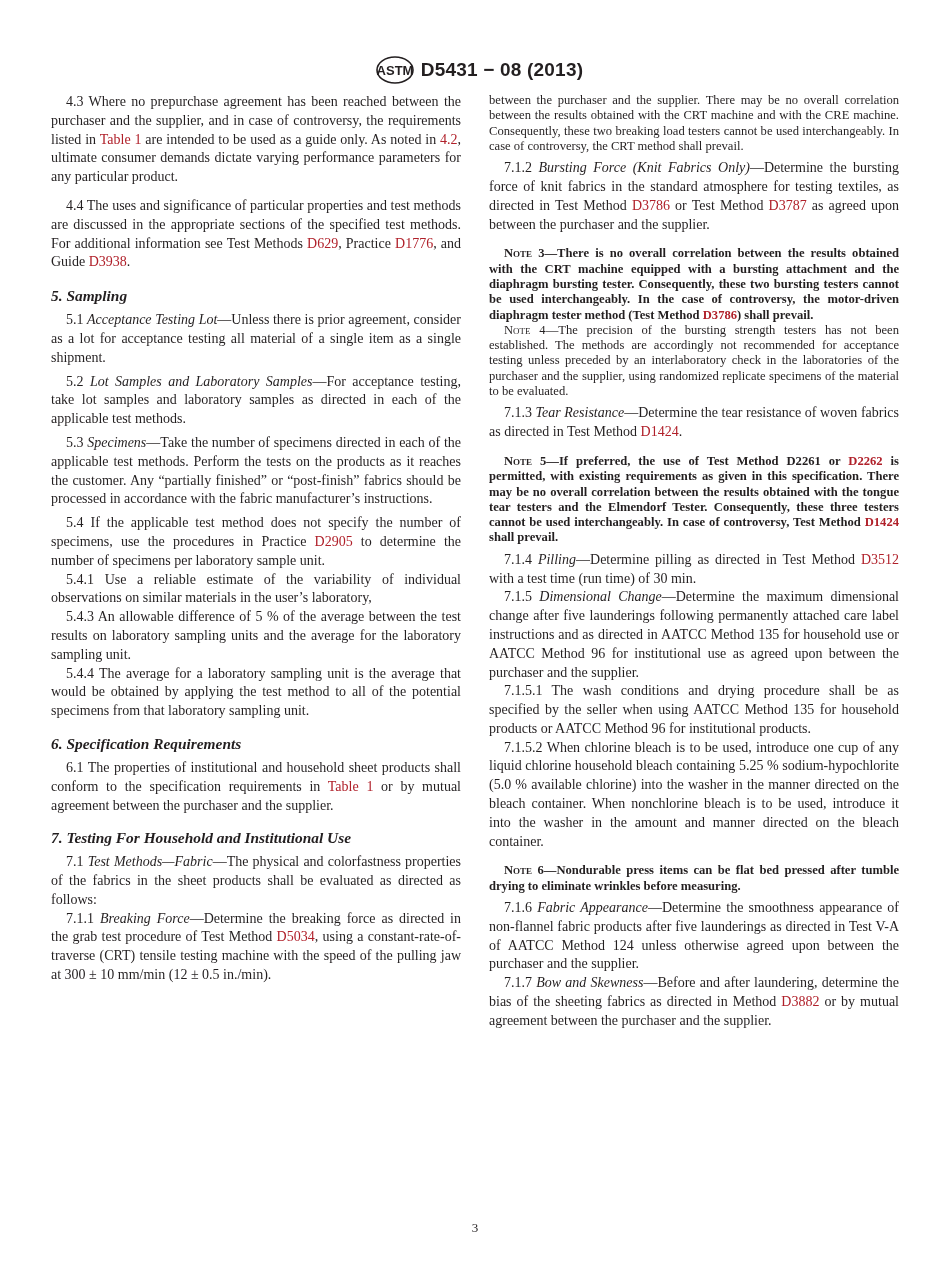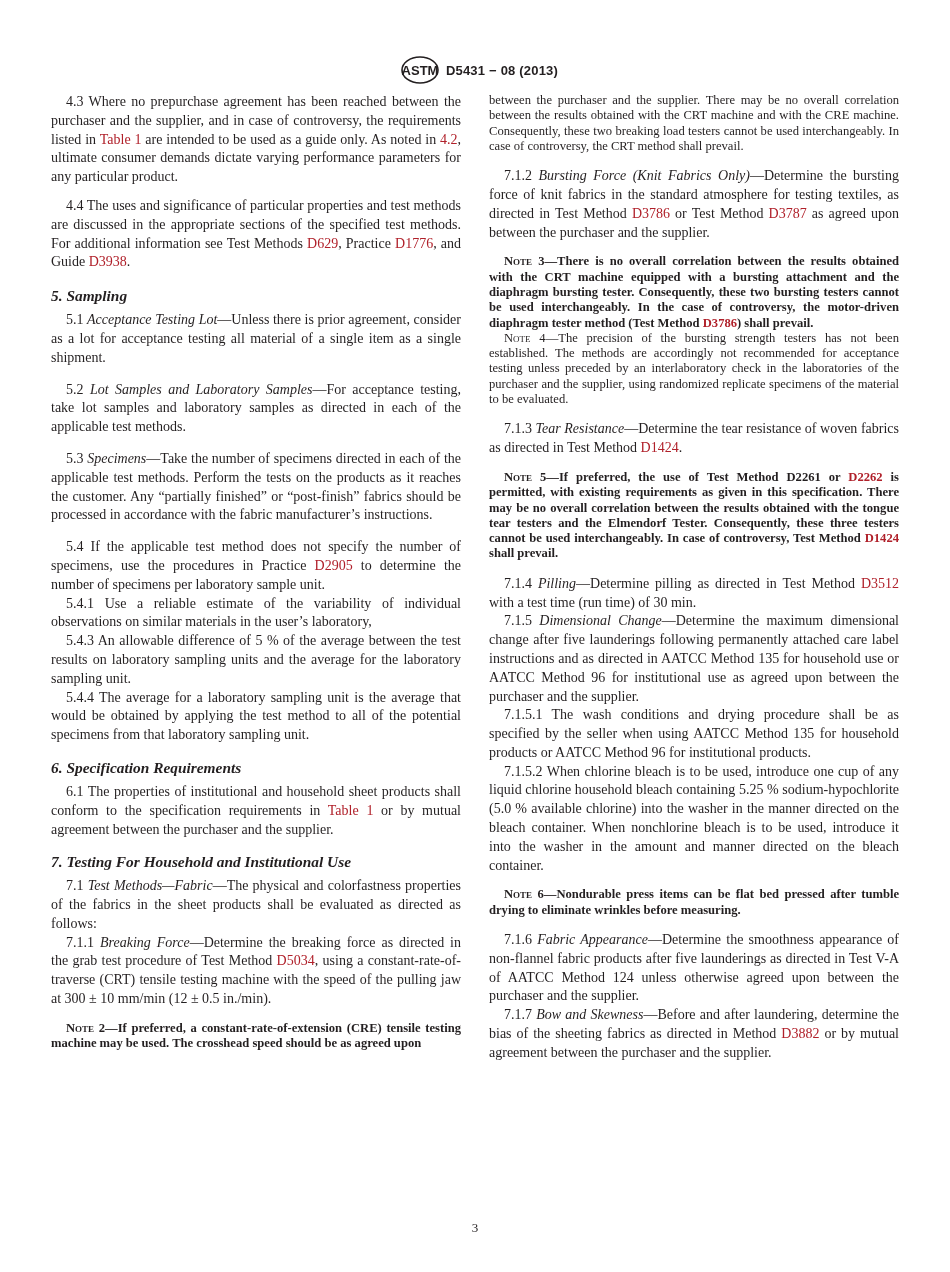--- a/index.html
+++ b/index.html
@@ -2,26 +2,26 @@
 <html><head>
 <meta charset="utf-8">
 <style>
   html, body { margin: 0; padding: 0; background: #ffffff; }
   body { width: 950px; height: 1272px; position: relative; overflow: hidden;
          font-family: "Liberation Serif", "DejaVu Serif", serif; color: #231f20; }
   .header { position: absolute; top: 55px; left: 4px; width: 950px; height: 30px;
             display: flex; justify-content: center; align-items: center; }
   .logo { width: 40px; height: 30px; margin-right: 6px; }
   .doc-id { font-family: "Liberation Sans", "DejaVu Sans", sans-serif; font-weight: bold;
-            font-size: 13px; color: #231f20; letter-spacing: 0.2px; }
+            font-size: 19px; color: #231f20; letter-spacing: 0.2px; }
   .col { position: absolute; top: 93px; width: 410px; }
   .col.left { left: 51px; }
   .col.right { left: 489px; }
   p { margin: 0; text-align: justify; font-size: 14px; line-height: 18.8px; text-indent: 15px; }
-  p.gap { margin-top: 13px; }
+  p.gap { margin-top: 5px; }
   p.gap2 { margin-top: 10px; }
   .note { font-size: 12.6px; line-height: 15.3px; text-indent: 15px; text-align: justify; margin: 0; }
   .note.gap { margin-top: 12px; font-weight: bold; }
   .note .sc { font-variant: small-caps; }
   h2 { margin: 0; font-size: 15.4px; line-height: 19px; font-weight: bold; }
   h2.sec { margin-top: 12px; margin-bottom: 6px; font-style: italic; }
   a, .link { color: #b0202a; text-decoration: none; }
   i { font-style: italic; }
   .pagenum { position: absolute; top: 1220px; left: 0; width: 950px; text-align: center; font-size: 13px; }
 </style>
@@ -57,21 +57,20 @@
   <h2 class="sec" style="margin-top:13px">6. Specification Requirements</h2>
 
   <p><span>6.1 The properties of institutional and household sheet products shall conform to the specification requirements in </span><a class="link">Table 1</a><span> or by mutual agreement between the purchaser and the supplier.</span></p>
 
   <h2 class="sec" style="margin-top:13px">7. Testing For Household and Institutional Use</h2>
 
   <p><span>7.1 </span><i>Test Methods—Fabric</i><span>—The physical and colorfastness properties of the fabrics in the sheet products shall be evaluated as directed as follows:</span></p>
 
   <p><span>7.1.1 </span><i>Breaking Force</i><span>—Determine the breaking force as directed in the grab test procedure of Test Method </span><a class="link">D5034</a><span>, using a constant-rate-of-traverse (CRT) tensile testing machine with the speed of the pulling jaw at 300 ± 10 mm/min (12 ± 0.5 in./min).</span></p>
 
-  <p class="note gap"><span class="sc">Note</span><span> 2</span><span>—If preferred, a constant-rate-of-extension (CRE) tensile testing machine may be used. The crosshead speed should be as agreed upon</span></p>
 </div>
 
 <div class="col right">
   <p class="note" style="text-indent:0">between the purchaser and the supplier. There may be no overall correlation between the results obtained with the CRT machine and with the CRE machine. Consequently, these two breaking load testers cannot be used interchangeably. In case of controversy, the CRT method shall prevail.</p>
 
   <p class="gap"><span>7.1.2 </span><i>Bursting Force (Knit Fabrics Only)</i><span>—Determine the bursting force of knit fabrics in the standard atmosphere for testing textiles, as directed in Test Method </span><a class="link">D3786</a><span> or Test Method </span><a class="link">D3787</a><span> as agreed upon between the purchaser and the supplier.</span></p>
 
   <p class="note gap"><span class="sc">Note</span><span> 3</span><span>—There is no overall correlation between the results obtained with the CRT machine equipped with a bursting attachment and the diaphragm bursting tester. Consequently, these two bursting testers cannot be used interchangeably. In the case of controversy, the motor-driven diaphragm tester method (Test Method </span><a class="link">D3786</a><span>) shall prevail.</span></p>
 
   <p class="note"><span class="sc">Note</span><span> 4</span><span>—The precision of the bursting strength testers has not been established. The methods are accordingly not recommended for acceptance testing unless preceded by an interlaboratory check in the laboratories of the purchaser and the supplier, using randomized replicate specimens of the material to be evaluated.</span></p>

